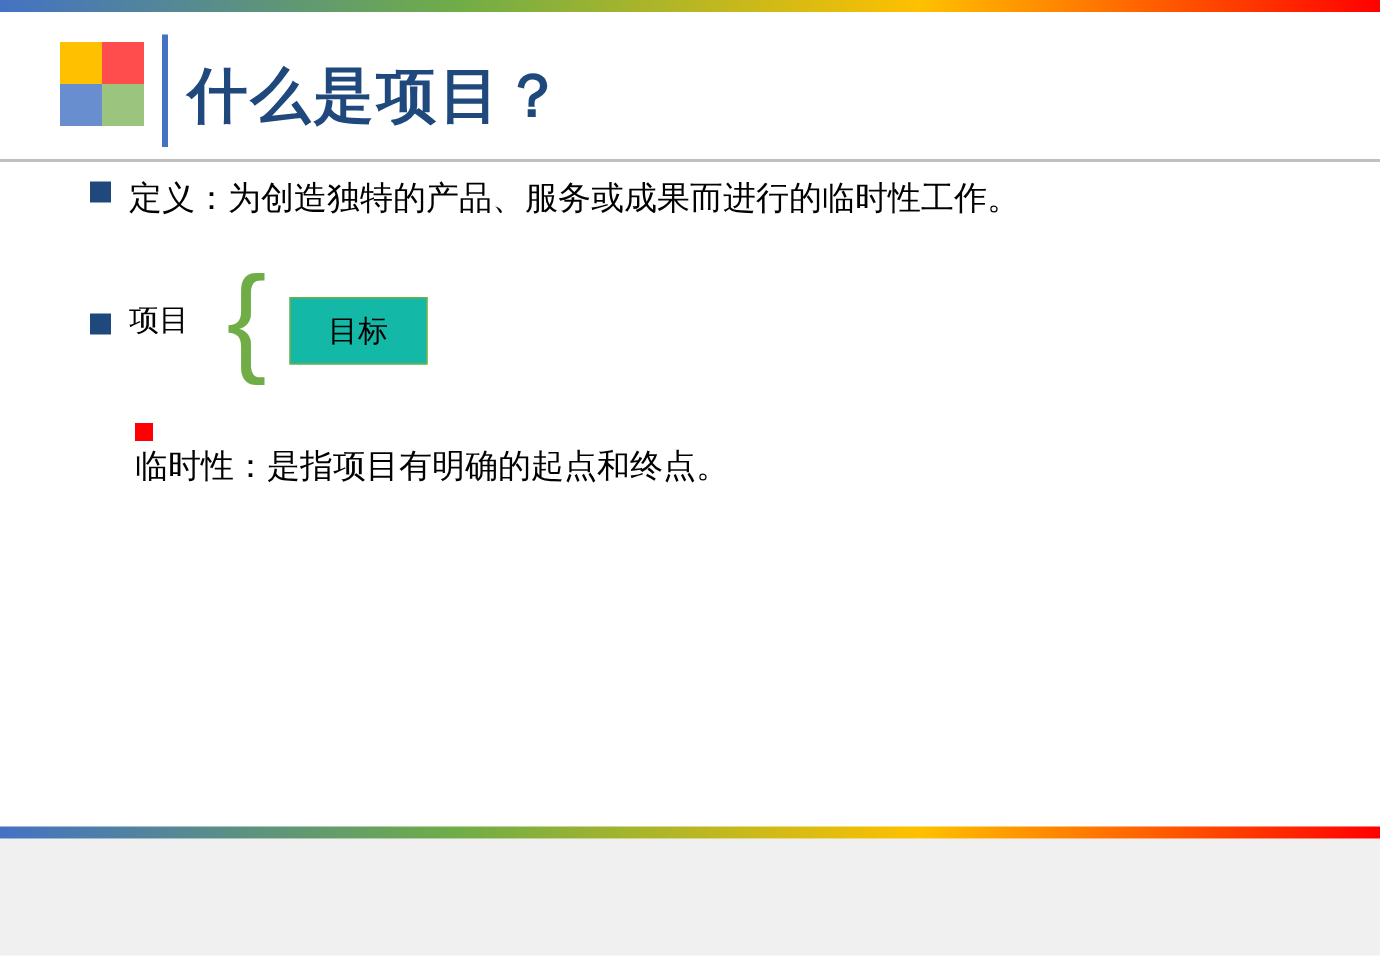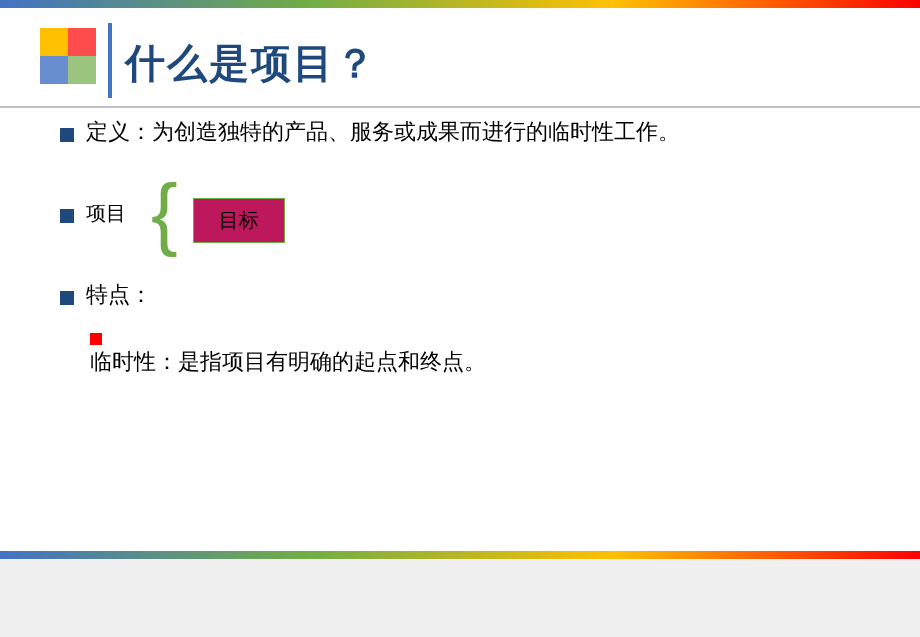--- a/index.html
+++ b/index.html
@@ -129,21 +129,21 @@
       position: absolute;
       top: 115px;
       left: 60px;
       right: 40px;
       bottom: 20px;
     }
 
     
     .bullet-item {
       display: flex;
-      align-items: center;
+      align-items: flex-start;
       margin-bottom: 18px;
     }
 
     .bullet-square {
       width: 14px;
       height: 14px;
       background: #1f497d;
       margin-right: 12px;
       margin-top: 6px;
       flex-shrink: 0;
@@ -197,21 +197,21 @@
       font-weight: 100;
     }
 
     .diagram-boxes {
       display: flex;
       flex-direction: column;
       gap: 15px;
     }
 
     .diagram-box {
-      background: #be185d;
+      background: #14b8a6;
       border: 1px solid #70ad47;
       padding: 8px 25px;
       font-size: 20px;
       color: #000000;
       text-align: center;
       min-width: 80px;
       margin-top: 15px;
     }
 
     
@@ -263,24 +263,20 @@
       <div class="project-label">项目</div>
       <div class="diagram-container">
         <div class="curly-bracket">{</div>
         <div class="diagram-boxes">
           <div class="diagram-box">目标</div>
         </div>
       </div>
     </div>
 
     <div class="features-section">
-      <div class="bullet-item">
-        <div class="bullet-square"></div>
-        <div class="bullet-text">特点：</div>
-      </div>
       <div class="sub-items">
         <div class="sub-bullet-item">
           <div class="bullet-square-red"></div>
           <div class="bullet-text">
             <span>临时性：</span><span>是指项目有明确的起点和终点。</span>
           </div>
         </div>
       </div>
     </div>
 

